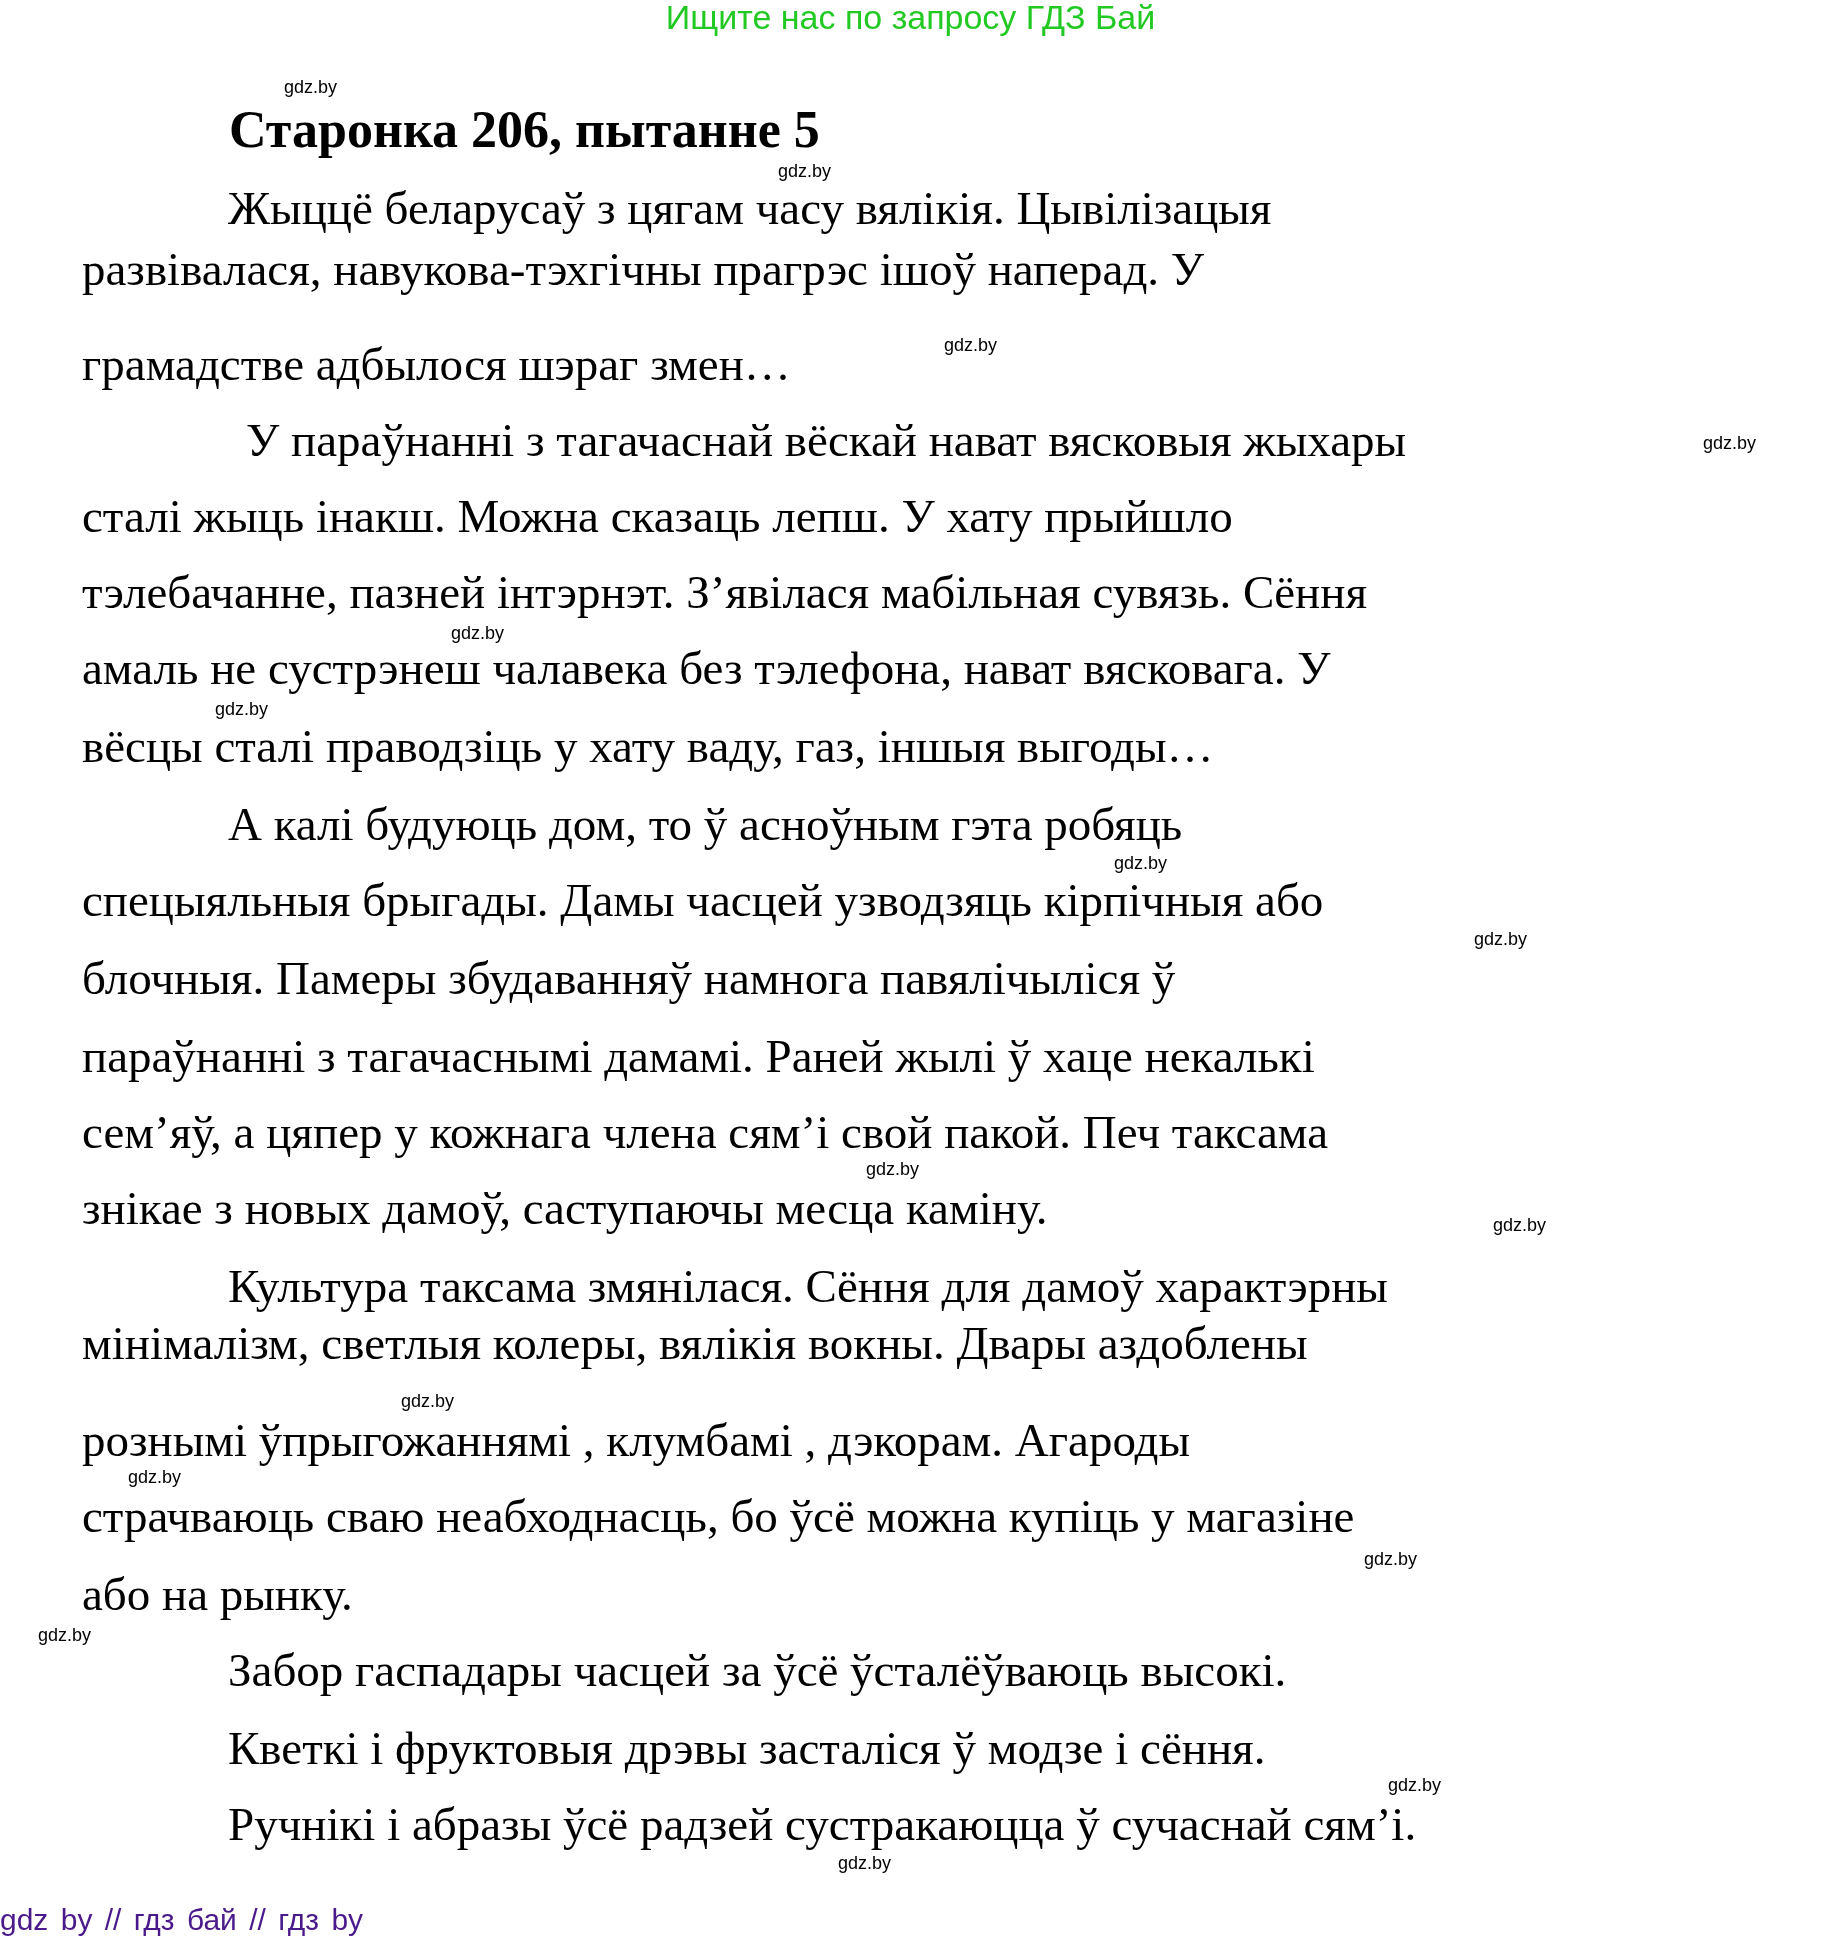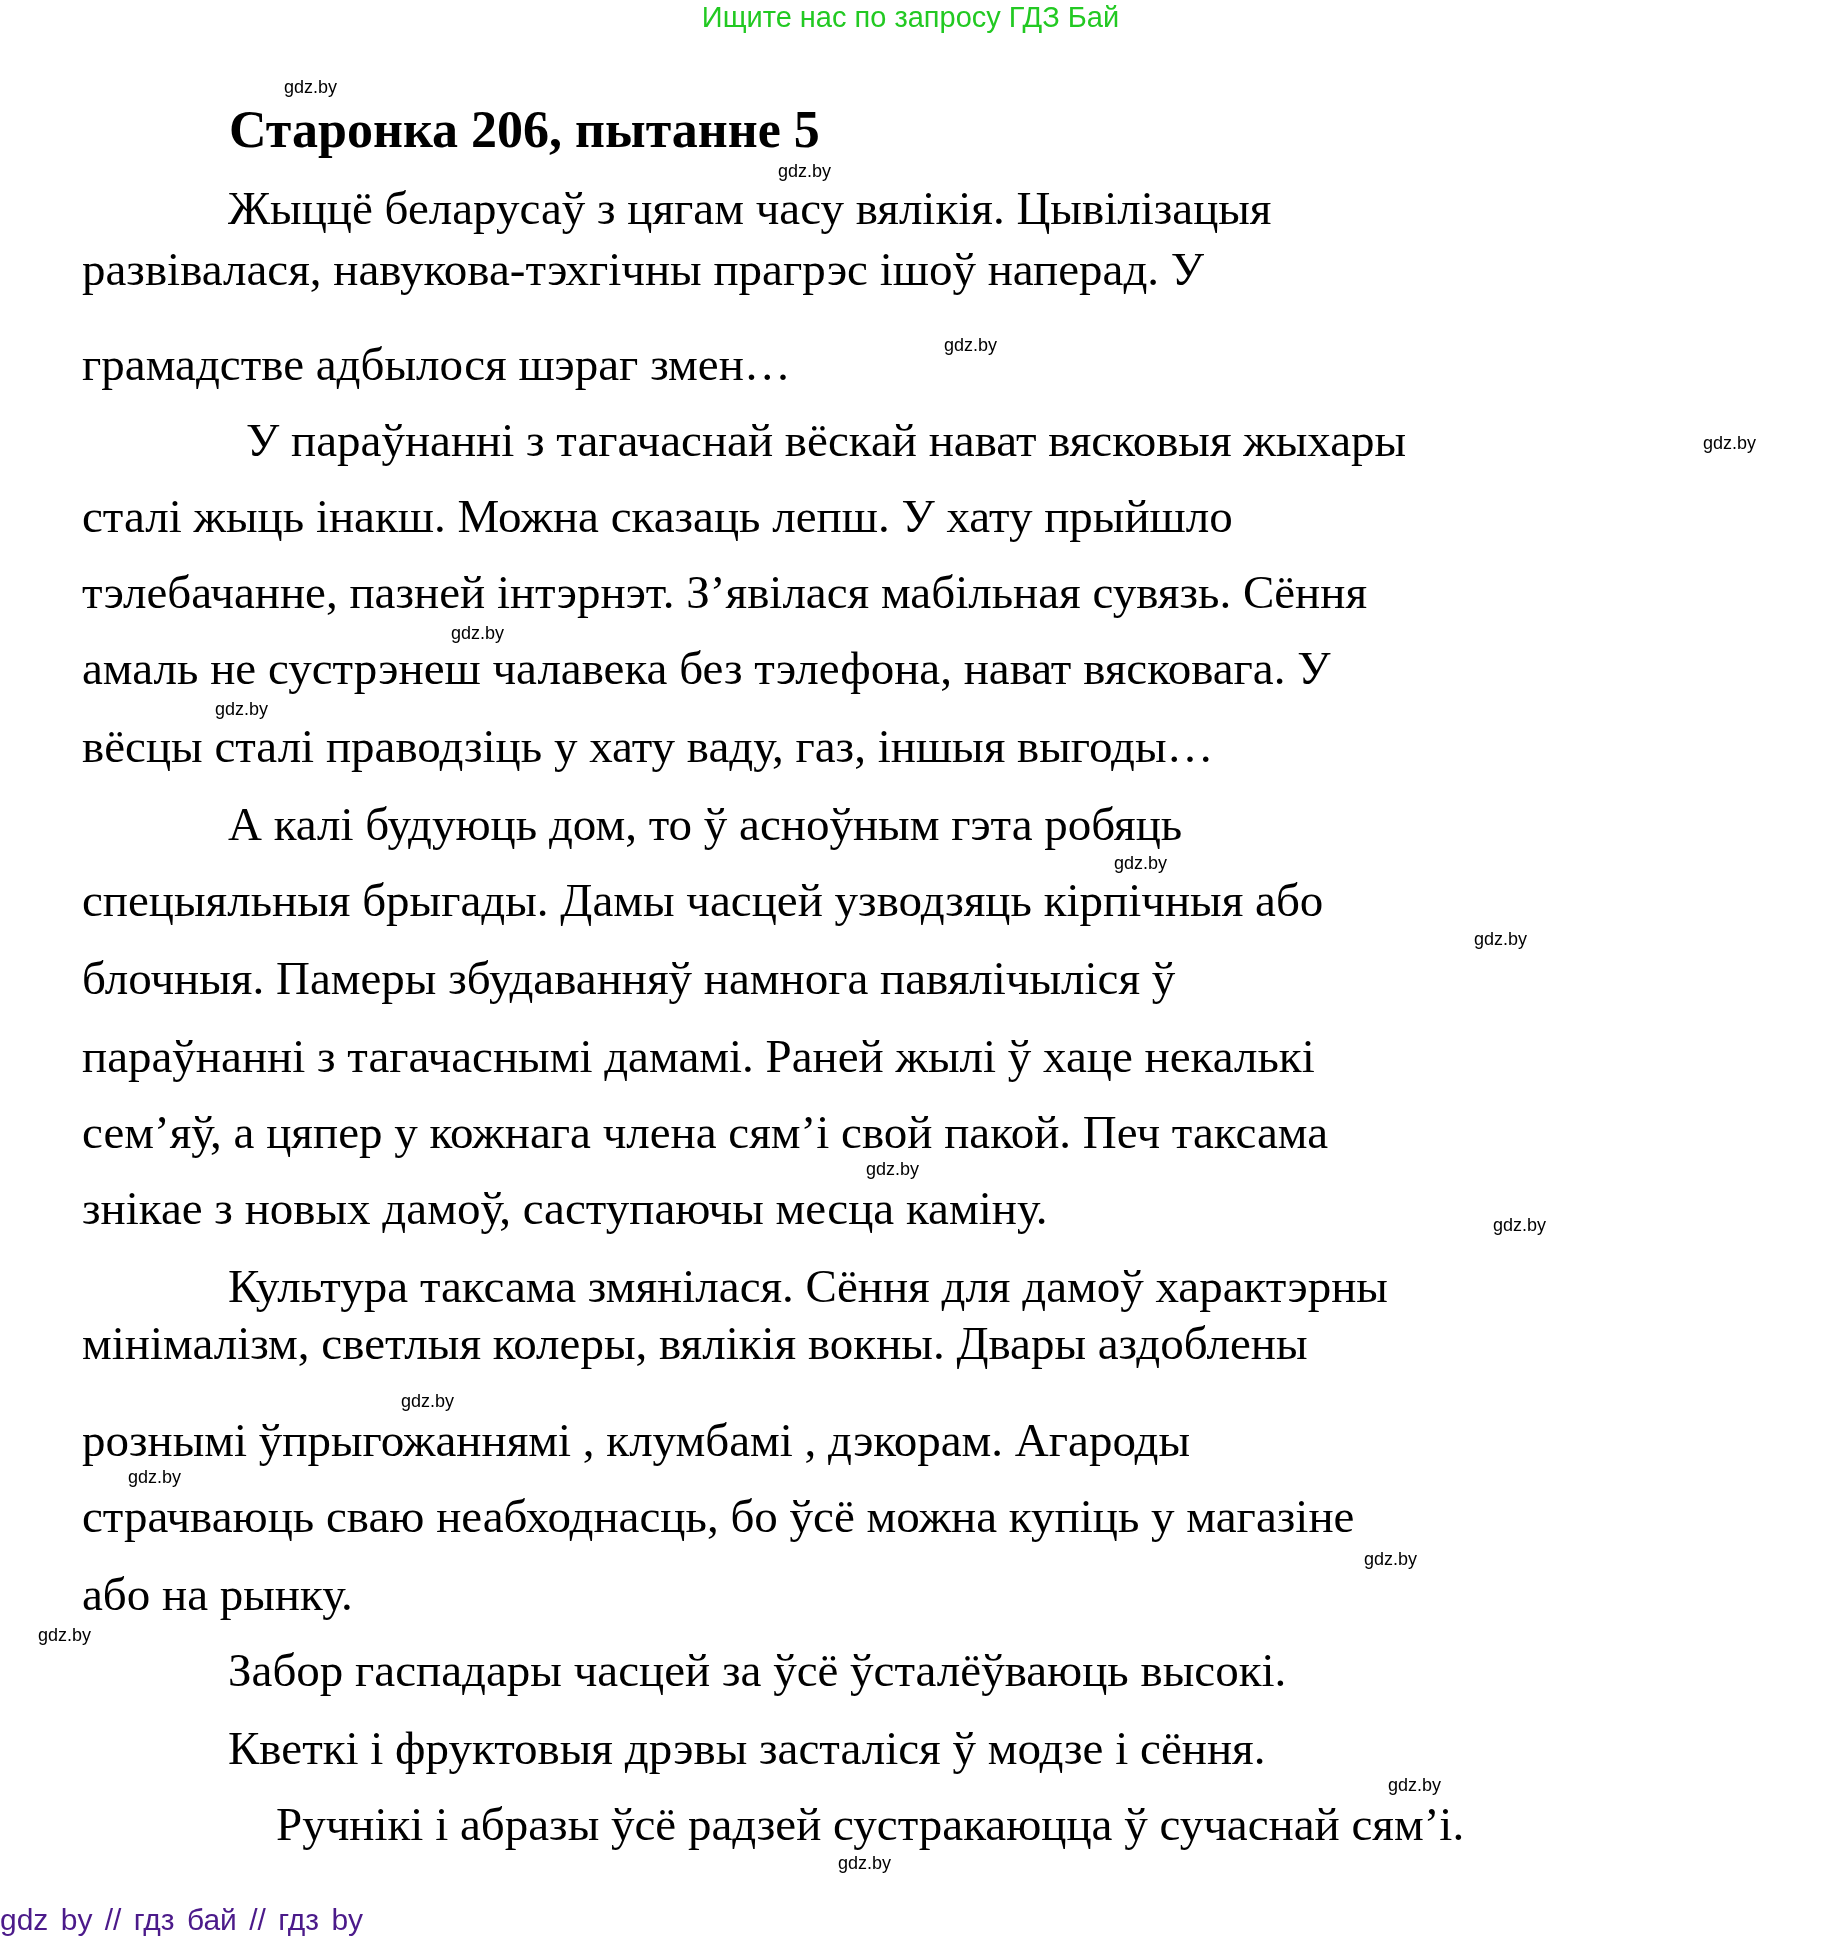--- a/index.html
+++ b/index.html
@@ -1,18 +1,18 @@
 <!DOCTYPE html>
 <html><head>
 <meta charset="utf-8">
 <style>
   html, body { margin:0; padding:0; background:#ffffff; }
   body { width:1821px; height:1957px; position:relative; overflow:hidden; }
   .banner { position:absolute; top:0; left:0; width:1821px; text-align:center;
-    font-family:"Liberation Sans", sans-serif; font-size:29px; color:#22c922; line-height:34px; }
+    font-family:"Liberation Sans", sans-serif; font-size:34px; color:#22c922; line-height:34px; }
   .title { position:absolute; left:229px; top:100px; font-family:"Liberation Serif", serif;
     font-weight:bold; font-size:52px; color:#000; white-space:nowrap; line-height:60px; }
   .line { position:absolute; font-family:"Liberation Serif", serif; font-size:47px; color:#000;
     white-space:nowrap; line-height:56px; }
   .wm { position:absolute; font-family:"Liberation Sans", sans-serif; font-size:18px; color:#000;
     white-space:nowrap; line-height:30px; }
   .footer { position:absolute; left:0; top:1902px; width:1821px; 
     font-family:"Liberation Sans", sans-serif; font-size:30px; color:#4b1a8a; line-height:36px; word-spacing:4px; }
 </style>
 </head>
@@ -55,16 +55,16 @@
 <div class="line" style="left:82px;top:1412px;">рознымі ўпрыгожаннямі , клумбамі , дэкорам. Агароды</div>
 <div class="wm" style="left:128px;top:1462px;">gdz.by</div>
 <div class="line" style="left:82px;top:1488px;">страчваюць сваю неабходнасць, бо ўсё можна купіць у магазіне</div>
 <div class="wm" style="left:1364px;top:1544px;">gdz.by</div>
 <div class="line" style="left:82px;top:1566px;">або на рынку.</div>
 <div class="wm" style="left:38px;top:1620px;">gdz.by</div>
 
 <div class="line" style="left:228px;top:1642px;">Забор  гаспадары часцей за ўсё ўсталёўваюць высокі.</div>
 <div class="line" style="left:228px;top:1720px;">Кветкі  і фруктовыя дрэвы засталіся ў модзе і сёння.</div>
 <div class="wm" style="left:1388px;top:1770px;">gdz.by</div>
-<div class="line" style="left:228px;top:1796px;margin-left:48px;">Ручнікі і абразы ўсё радзей сустракаюцца ў сучаснай сям’і.</div>
+<div class="line" style="left:228px;top:1796px;">Ручнікі і абразы ўсё радзей сустракаюцца ў сучаснай сям’і.</div>
 <div class="wm" style="left:838px;top:1848px;">gdz.by</div>
 
 <div class="footer">gdz by  //  гдз бай  //  гдз by</div>
 
 </body></html>

